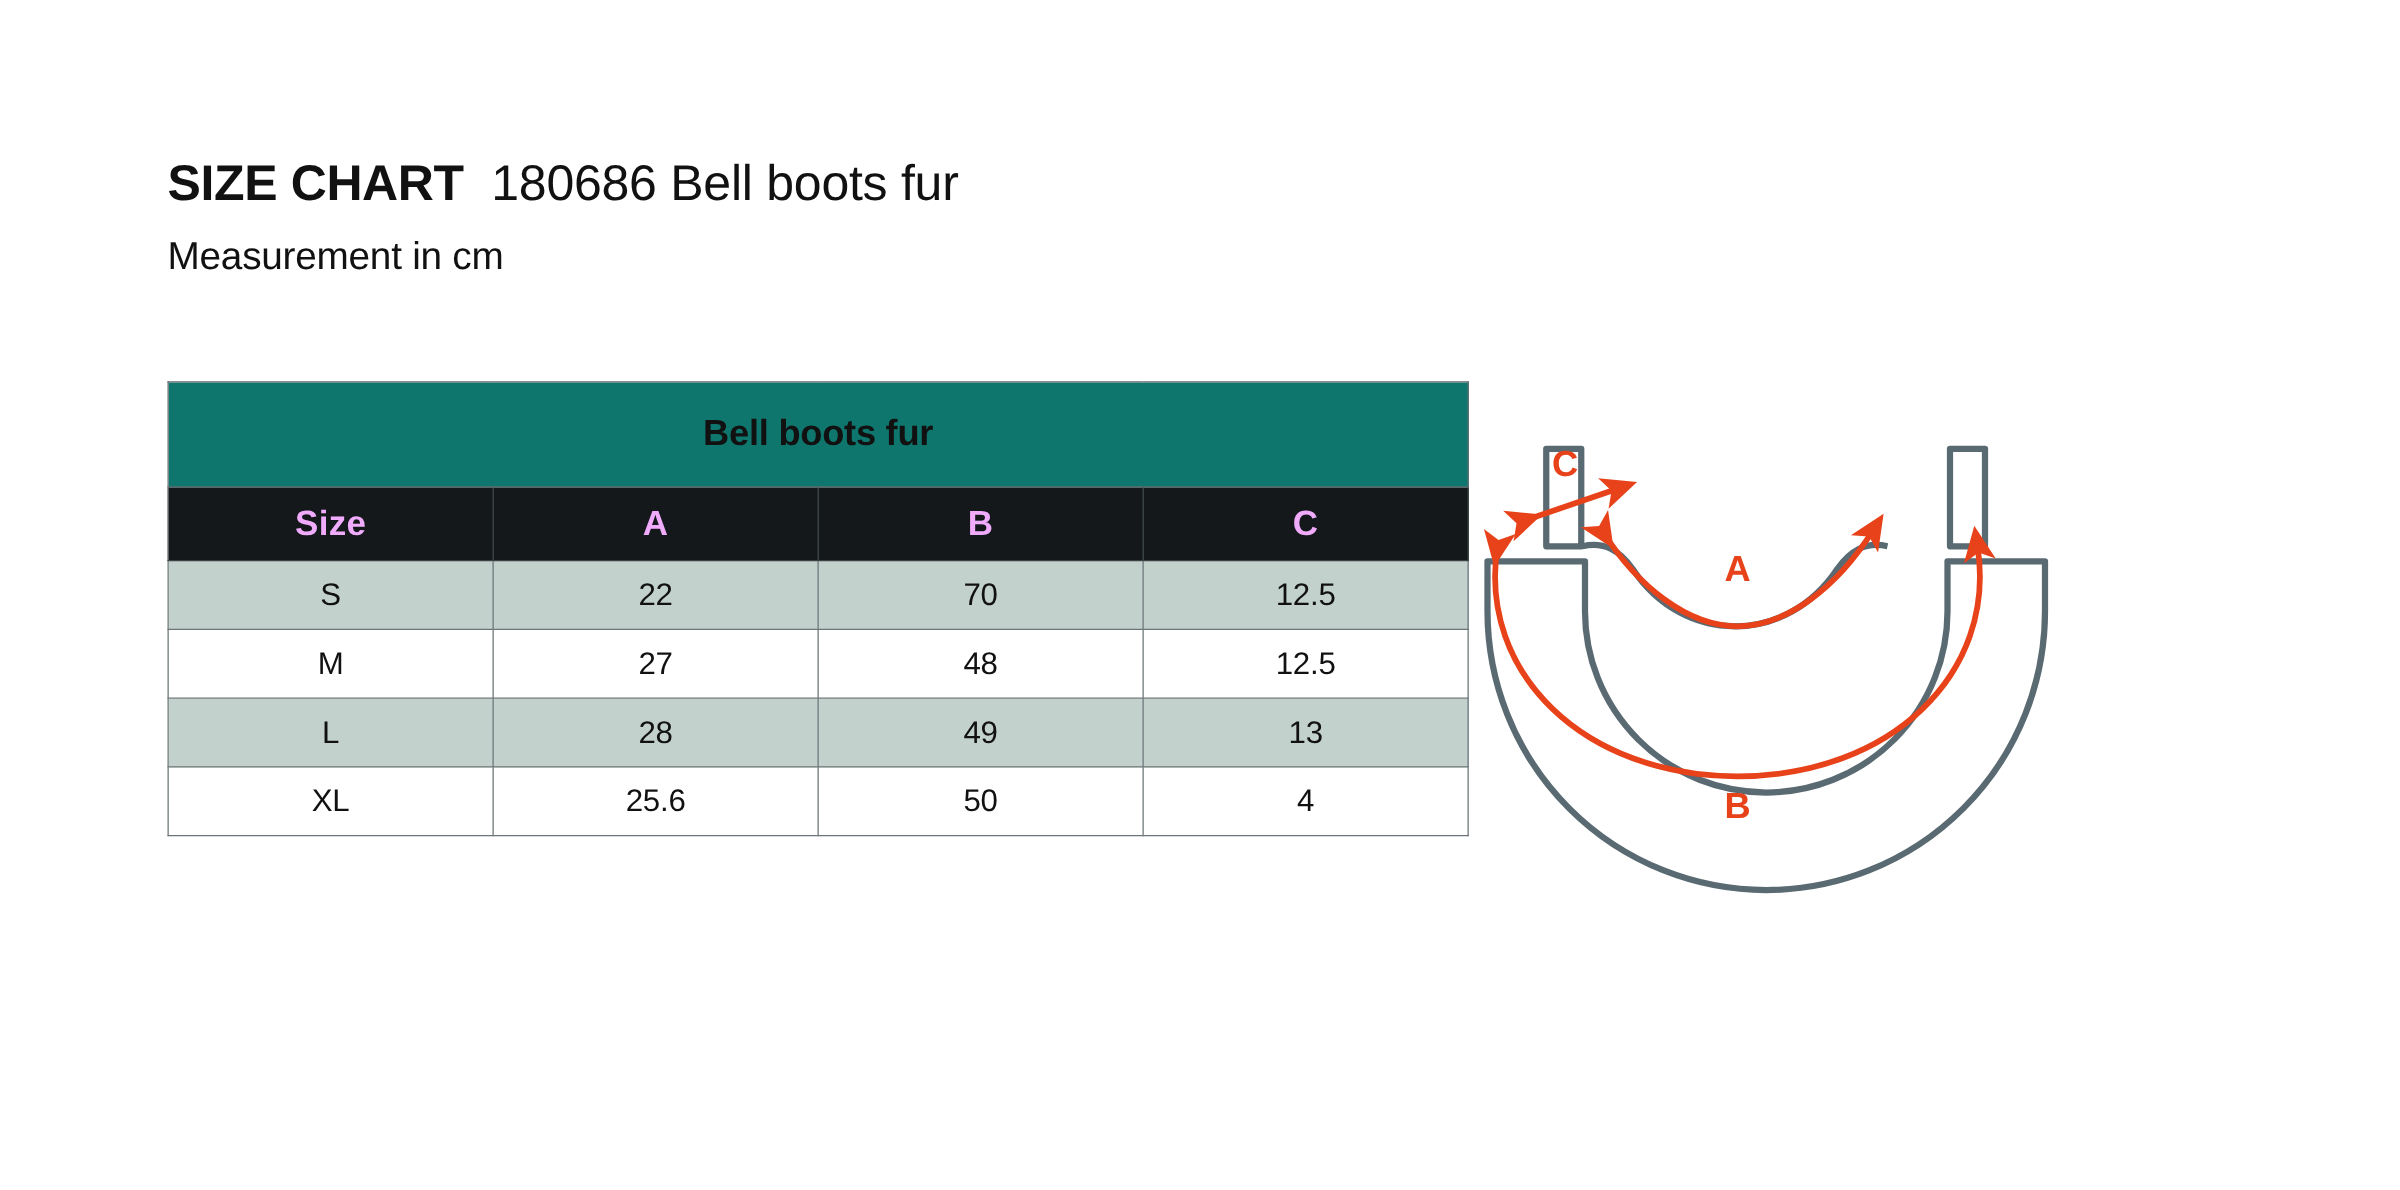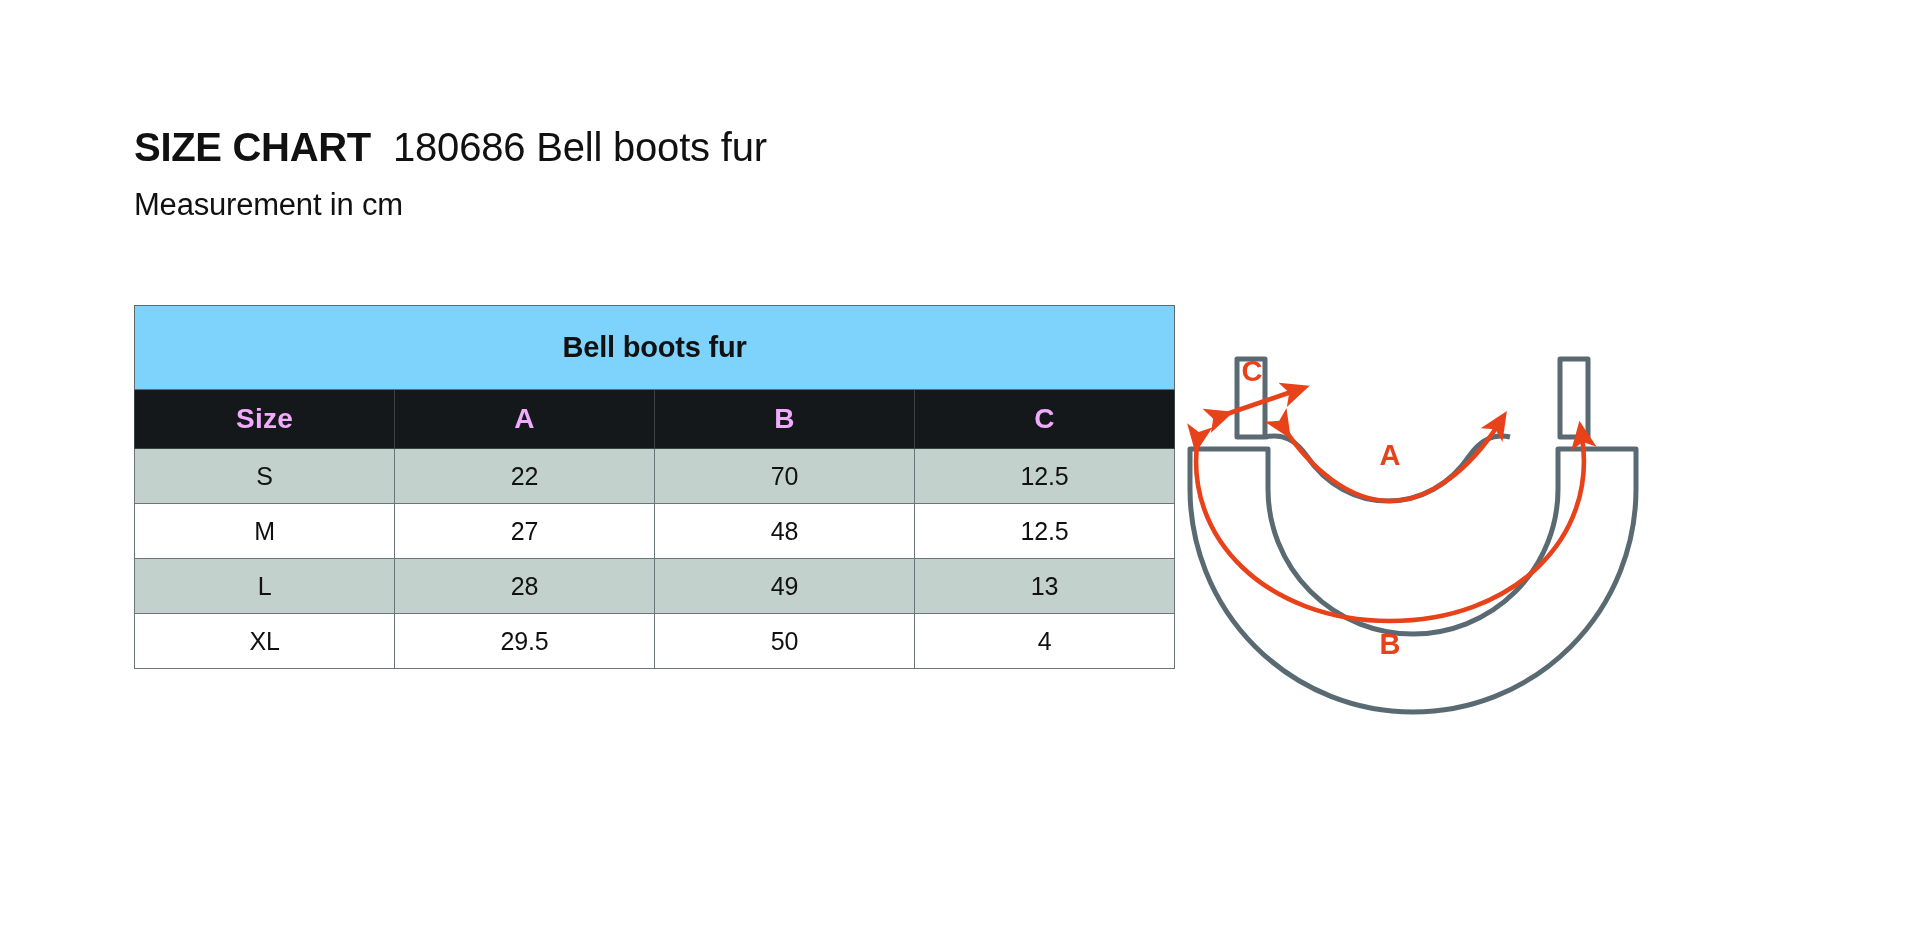--- a/index.html
+++ b/index.html
@@ -37,21 +37,21 @@
     table-layout:fixed;
   }
   table.size-table td,table.size-table th{
     border:1px solid #5f6a6d;
     padding:0;
     text-align:center;
     vertical-align:middle;
   }
   .caption-cell{
     height:83px;
-    background:#7dd3fc;
+    background:#0f766e;
     font-size:29px;
     font-weight:bold;
     color:#111111;
     letter-spacing:-0.2px;
   }
   thead.col-head th{
     height:58px;
     background:#14181b;
     color:#f0abfc;
     font-size:28px;
@@ -136,21 +136,21 @@
           <td>12.5</td>
         </tr>
         <tr class="shaded">
           <td>L</td>
           <td>28</td>
           <td>49</td>
           <td>13</td>
         </tr>
         <tr class="plain">
           <td>XL</td>
-          <td>29.5</td>
+          <td>25.6</td>
           <td>50</td>
           <td>4</td>
         </tr>
       </tbody>
     </table>
   </div>
 
   <div class="diagram">
     <svg viewBox="0 0 510 330" xmlns="http://www.w3.org/2000/svg">
       <defs>

